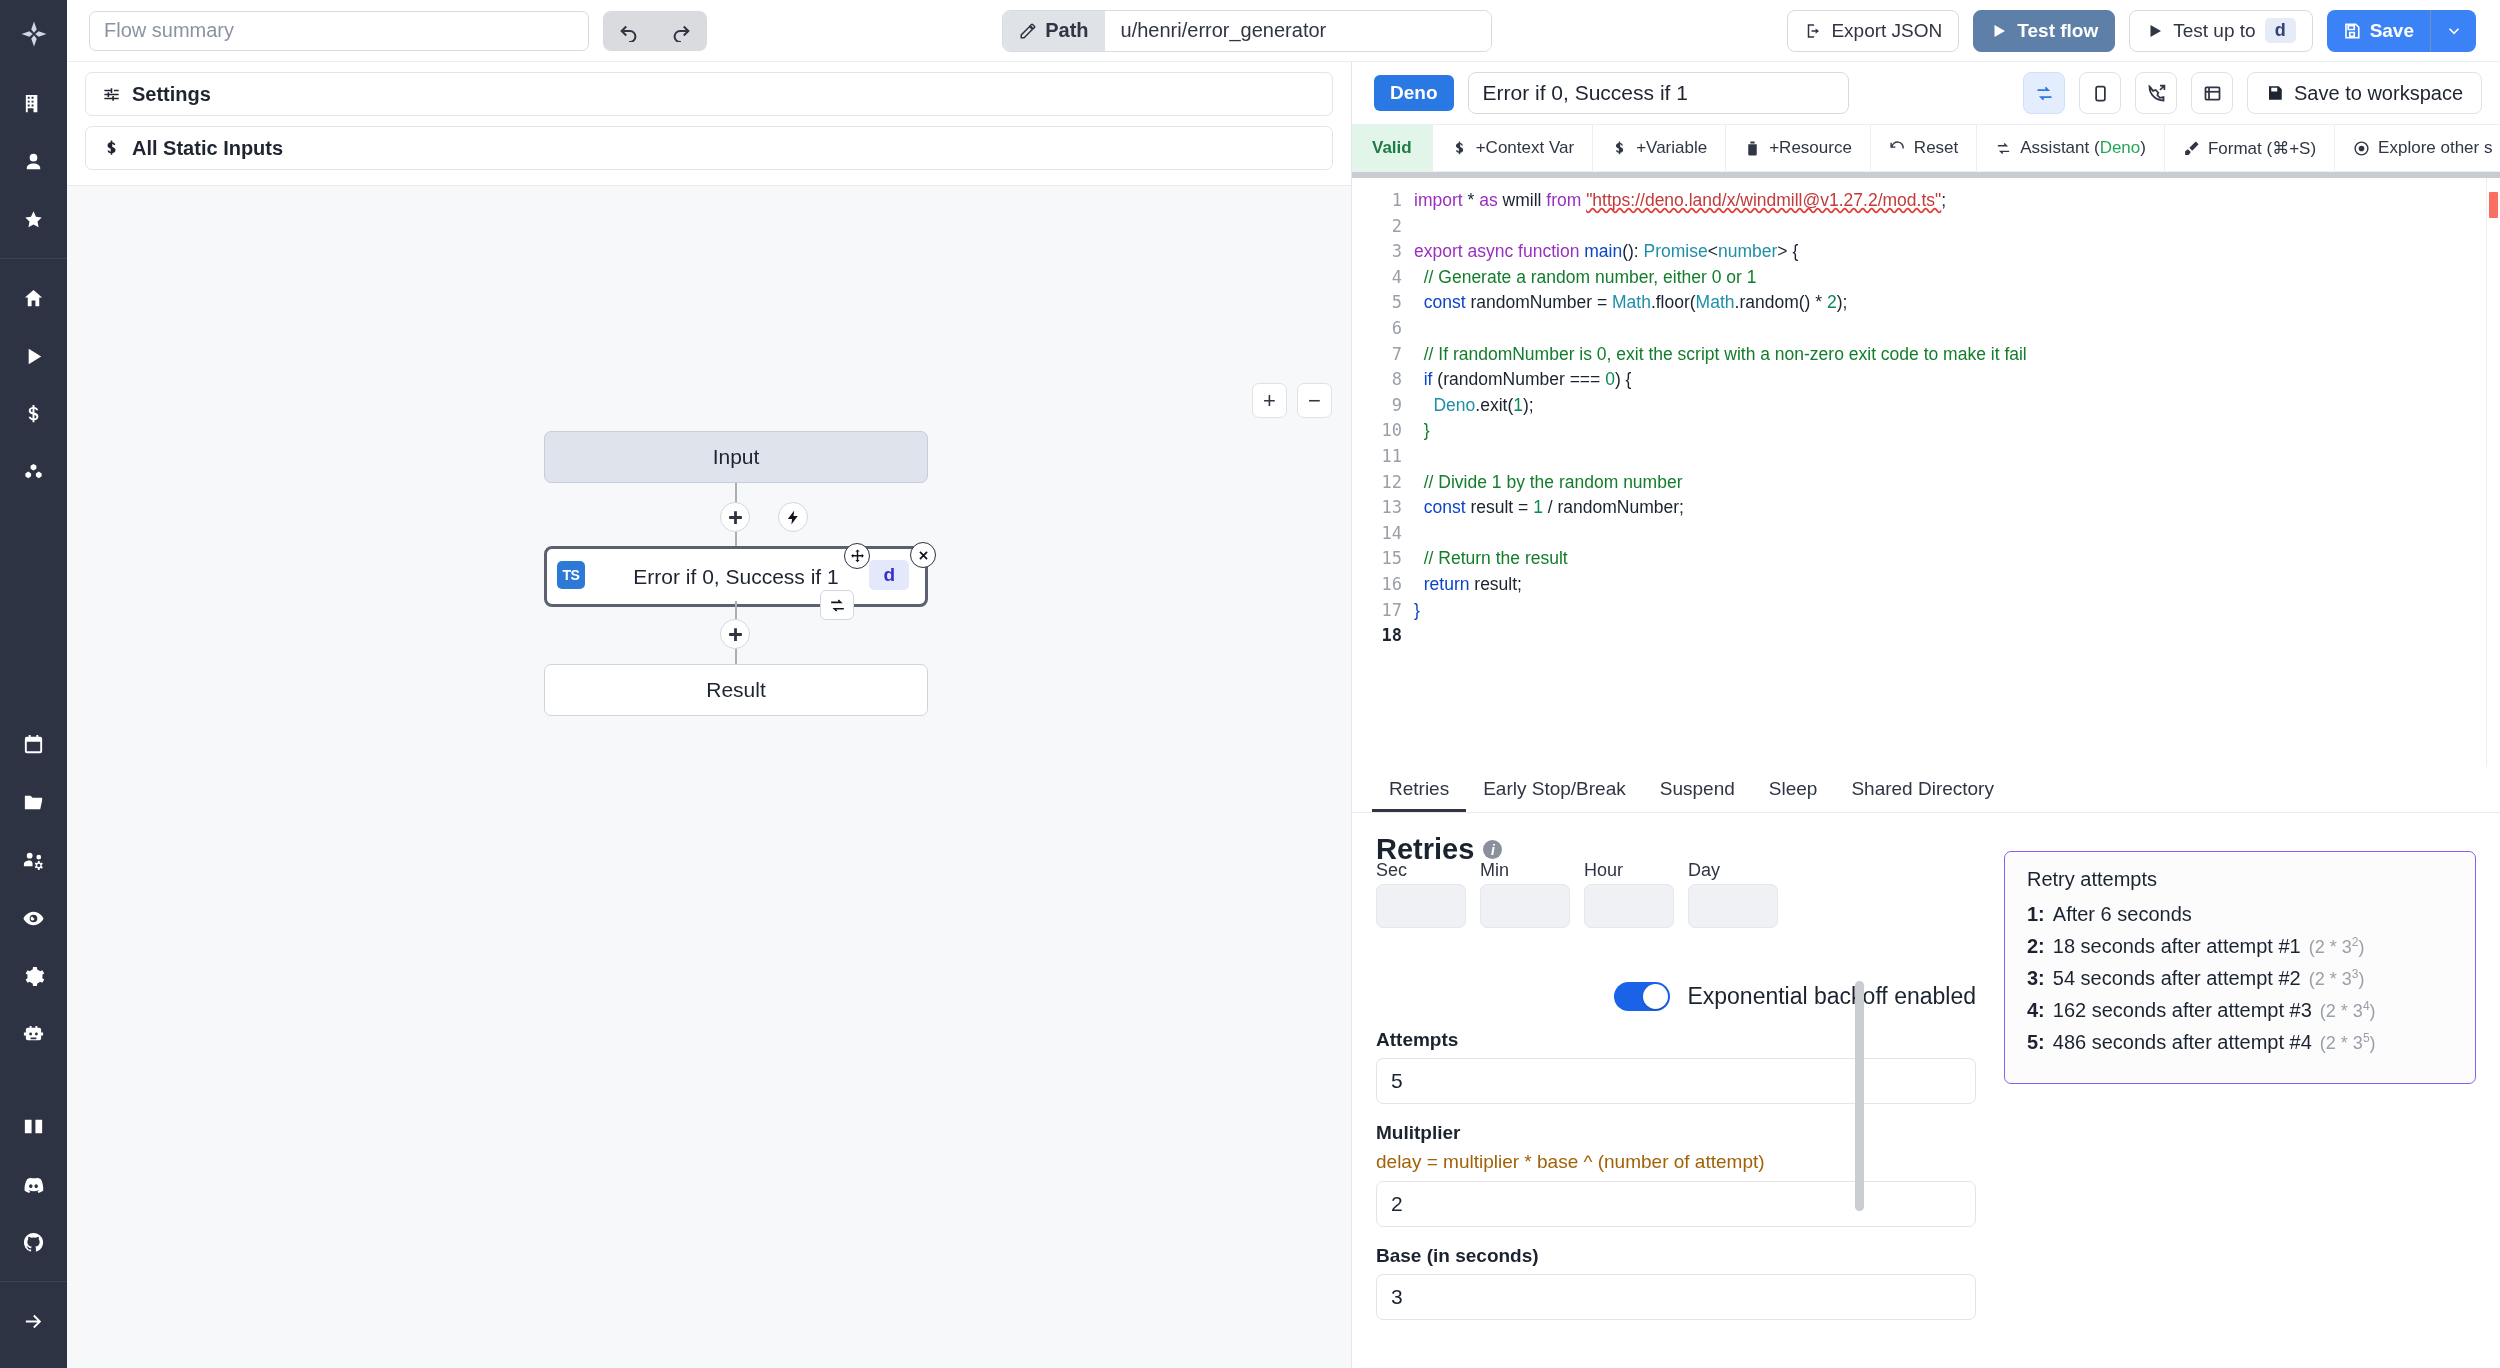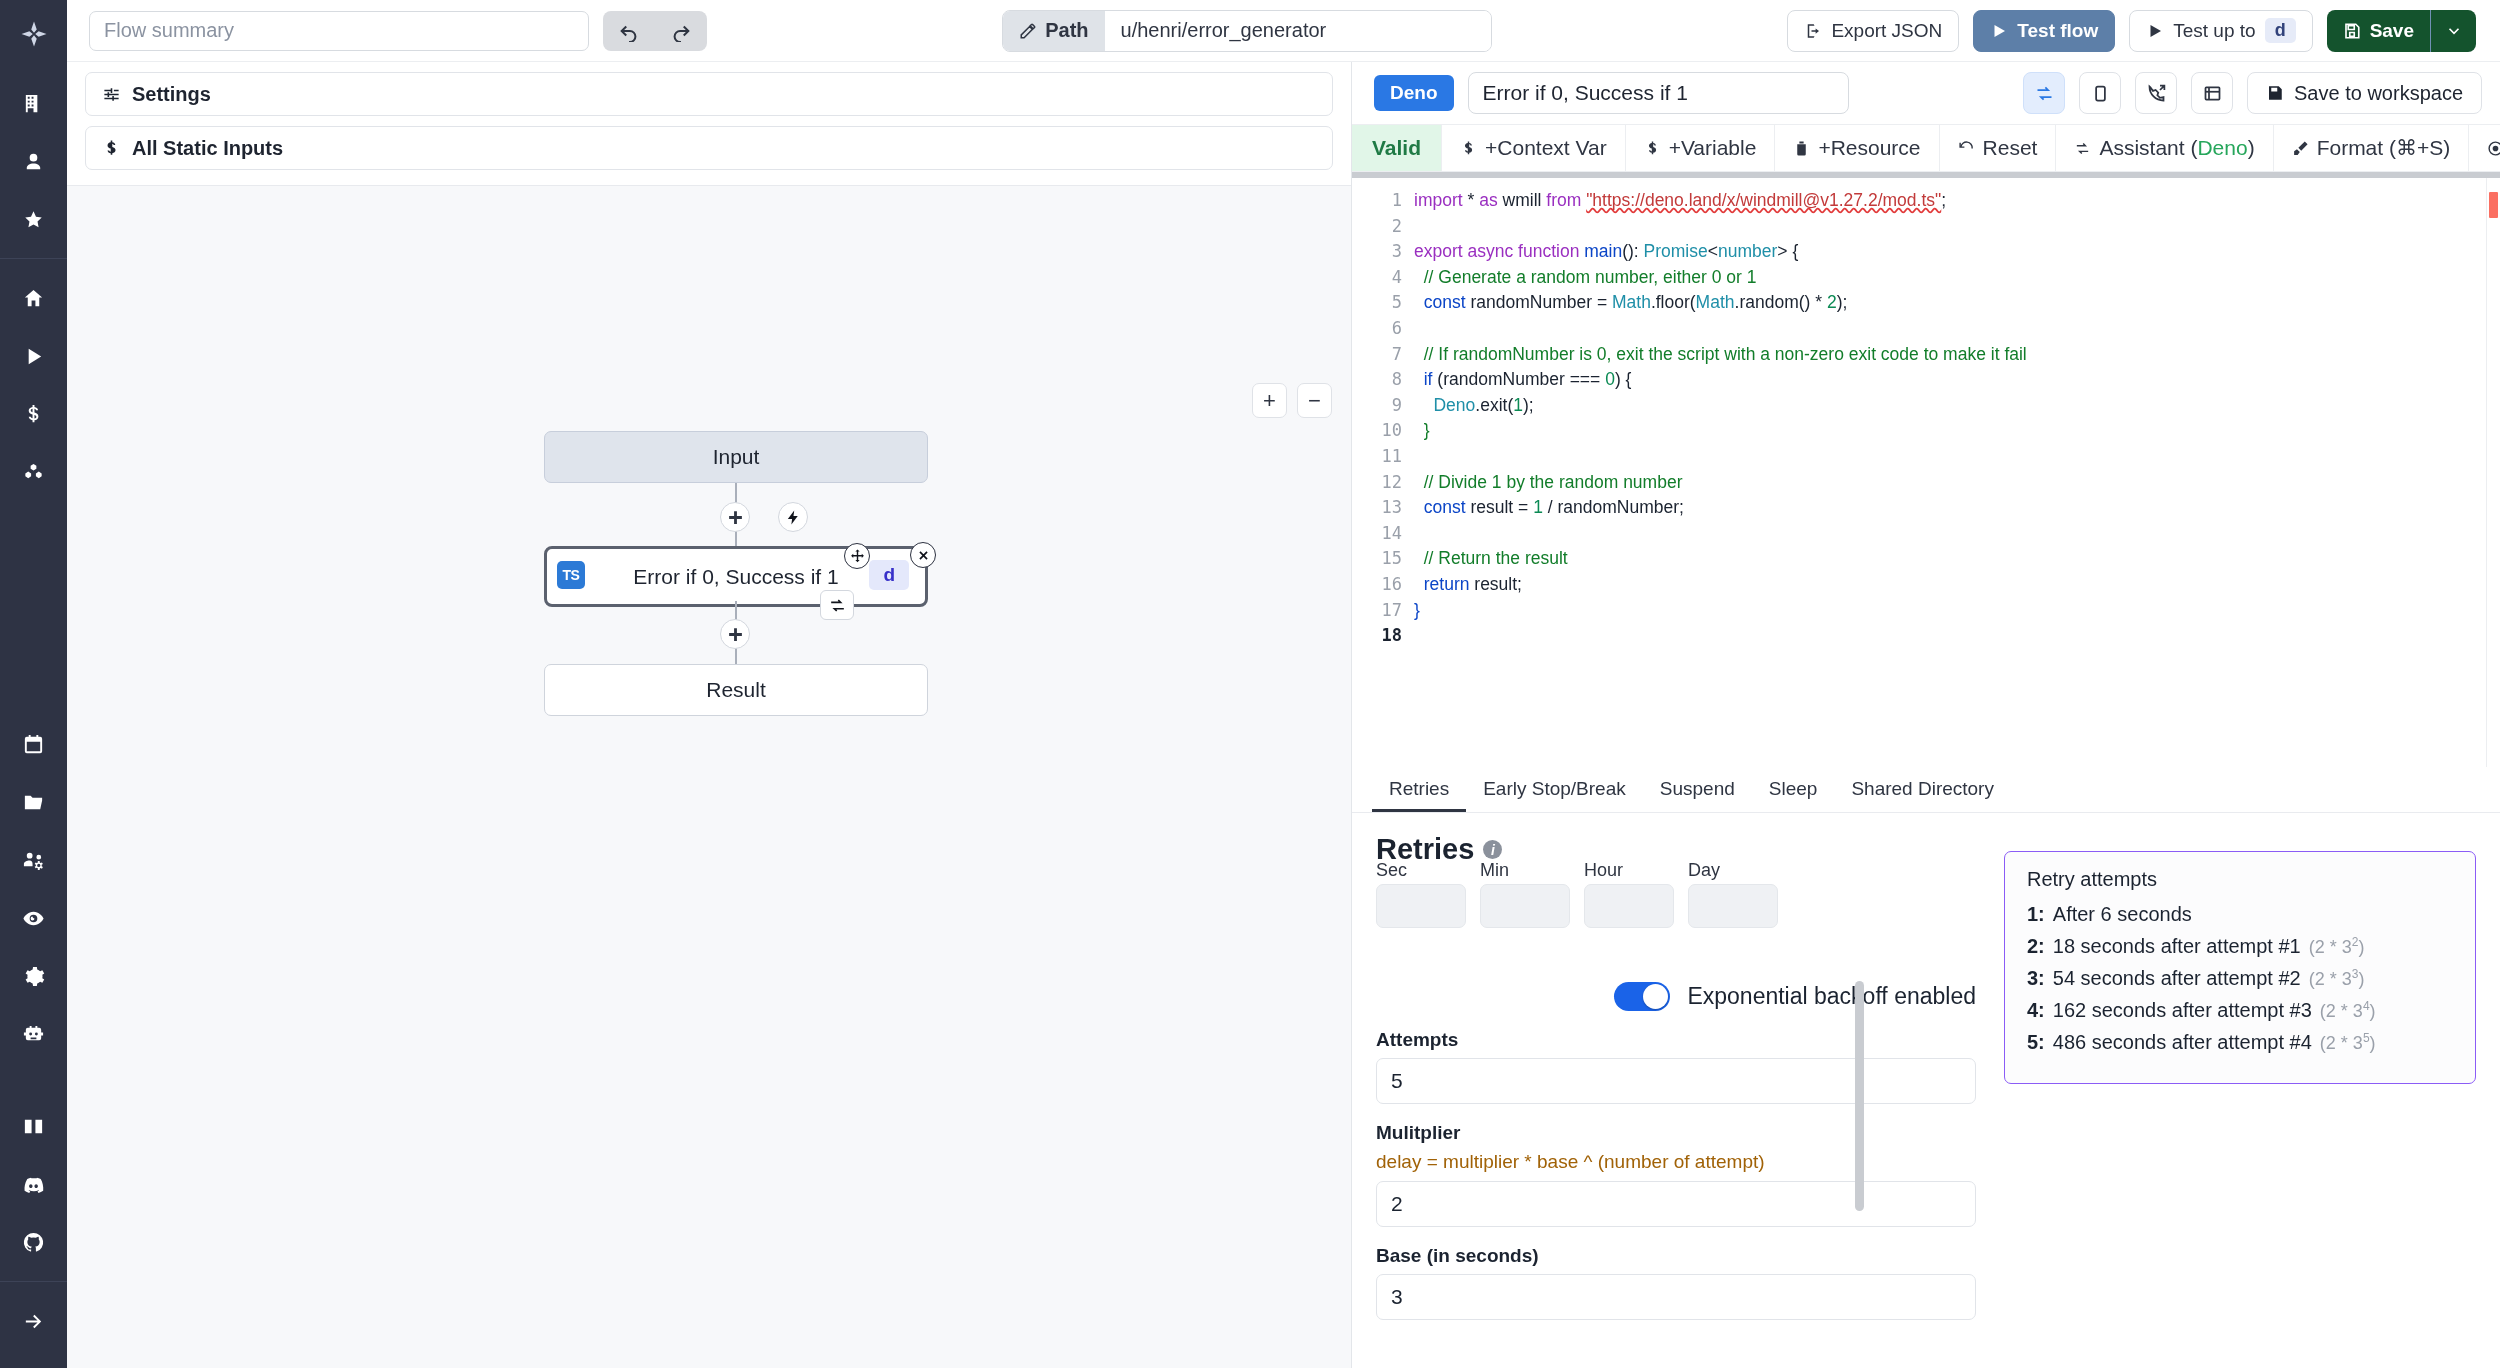--- a/index.html
+++ b/index.html
@@ -84,21 +84,21 @@
     border: 1px solid #d7dbe0; background: #fff; color: #2f3542;
     white-space: nowrap;
   }
   .btn svg { width: 18px; height: 18px; }
   .btn.primary { background: #5d7fa8; border-color: #5d7fa8; color: #fff; font-weight: 700; }
   .btn.primary svg { fill: #fff; }
   .kbd {
     background: #e6ebf8; color: #31427a; border-radius: 5px;
     padding: 2px 10px; font-size: 18px; font-weight: 700;
   }
-  .save-group { display:flex; height: 42px; border-radius: 8px; overflow:hidden; background:#14532d; }
+  .save-group { display:flex; height: 42px; border-radius: 8px; overflow:hidden; background:#3b82f6; }
   .save-main { display:flex; align-items:center; gap:9px; padding: 0 16px; color:#fff; font-size:19px; font-weight:700; cursor:pointer; }
   .save-caret { width: 46px; display:flex; align-items:center; justify-content:center; border-left:1px solid #7191b5; cursor:pointer;}
   .save-caret svg, .save-main svg { width: 18px; height: 18px; stroke:#fff; fill:none; stroke-width:2.2;}
 
   
   .body { flex: 1 1 auto; display: flex; min-height: 0; }
 
   
   .flowpane {
     width: 1285px; flex: 0 0 1285px;
@@ -198,21 +198,21 @@
   }
   .ws-btn svg { width: 18px; height: 18px; }
 
   .rp-toolbar {
     height: 48px; display: flex; align-items: stretch;
     border-top: 1px solid #eceef1; border-bottom: 1px solid #eceef1;
     overflow: hidden; white-space: nowrap;
   }
   .tool {
     display: flex; align-items: center; gap: 8px; padding: 0 18px;
-    font-size: 21px; color: #303643; cursor: pointer;
+    font-size: 17px; color: #303643; cursor: pointer;
     border-right: 1px solid #eceef1;
   }
   .tool svg { width: 17px; height: 17px; }
   .tool.valid { color: #1f7a45; background: #e1f6e8; font-weight: 700; padding: 0 20px; }
   .tool .muted-green { color: #26a65b; }
 
   
   .editor-wrap { position: relative; flex: 0 0 595px; display: flex; min-height: 0; background: #fff; }
   .ed-scroll-top { position:absolute; top:0; left:0; right:0; height: 6px; background:#f0f0f0; }
   .ed-scroll-top .thumb { height: 6px; background: #c9ccd1; width: 1180px; margin-left: 0px; }

